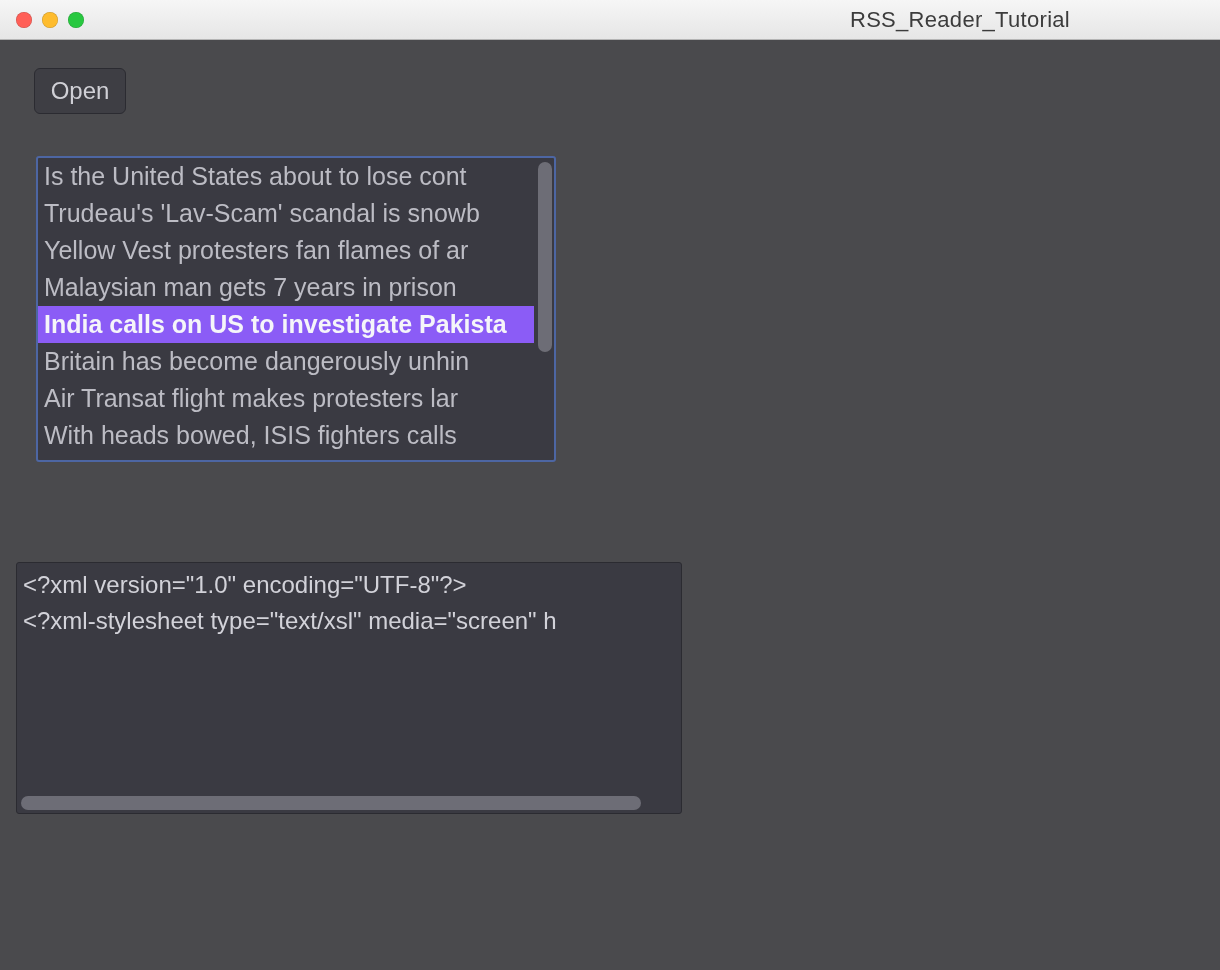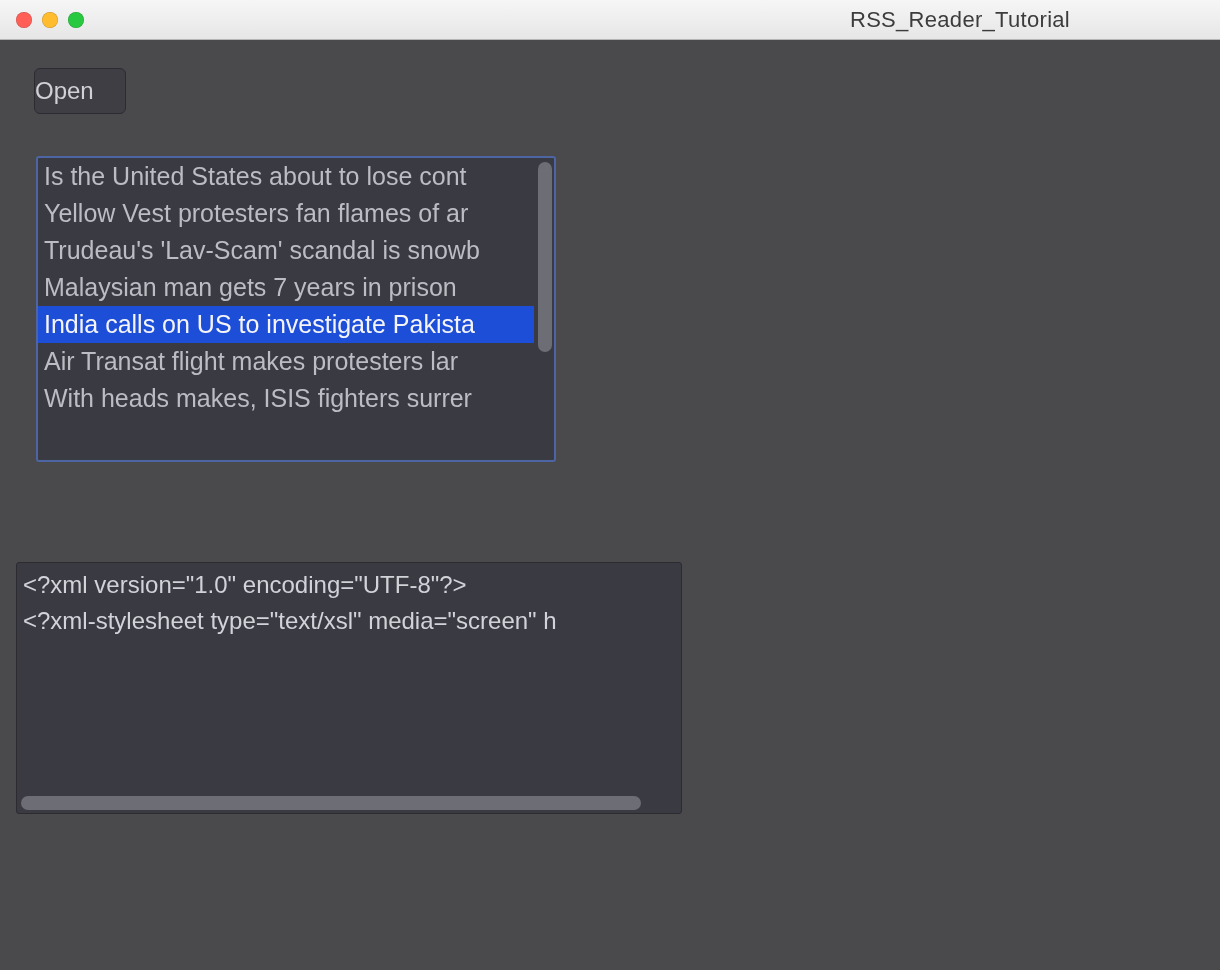--- a/index.html
+++ b/index.html
@@ -45,21 +45,21 @@
   
   .open-btn {
     position:absolute;
     left:34px; top:28px;
     width:92px; height:46px;
     background:#3e3e44;
     border:1px solid #2b2b31;
     border-radius:6px;
     color:#d0d0d6;
     font-size:24px;
-    line-height:44px; text-align:left;
+    line-height:44px; text-align:center;
     cursor:pointer;
   }
 
   
   .list-box {
     position:absolute;
     left:36px; top:116px;
     width:520px; height:306px;
     background:#3a3a42;
     border:2px solid #4d66a3;
@@ -75,22 +75,23 @@
     height:37px;
     color:#bcbcc4;
     font-size:25px;
     line-height:37px;
     padding:0 6px;
     white-space:nowrap;
     overflow:hidden;
     cursor:pointer;
   }
   .list-item.selected {
-    background:#1d4ed8;
+    background:#8b5cf6;
     color:#f5f5f9;
+    font-weight:bold;
   }
   
   .list-scroll-track {
     position:absolute; right:2px; top:4px; bottom:4px;
     width:14px;
     background:transparent;
   }
   .list-scroll-thumb {
     position:absolute; right:0; top:0;
     width:14px; height:190px;
@@ -140,26 +141,27 @@
   <div class="title">RSS_Reader_Tutorial</div>
 </div>
 
 <div class="content">
 
   <div class="open-btn">Open</div>
 
   <div class="list-box">
     <div class="list-inner">
       <div class="list-item">Is the United States about to lose cont</div>
+      <div class="list-item">Trudeau's 'Lav-Scam' scandal is snowb</div>
       <div class="list-item">Yellow Vest protesters fan flames of ar</div>
-      <div class="list-item">Trudeau's 'Lav-Scam' scandal is snowb</div>
       <div class="list-item">Malaysian man gets 7 years in prison</div>
       <div class="list-item selected">India calls on US to investigate Pakista</div>
+      <div class="list-item">Britain has become dangerously unhin</div>
       <div class="list-item">Air Transat flight makes protesters lar</div>
-      <div class="list-item">With heads makes, ISIS fighters surrer</div>
+      <div class="list-item">With heads bowed, ISIS fighters calls</div>
     </div>
     <div class="list-scroll-track">
       <div class="list-scroll-thumb"></div>
     </div>
   </div>
 
   <div class="xml-box">
     <div class="xml-text"><span>&lt;?xml version="1.0" encoding="UTF-8"?&gt;</span>
 <span>&lt;?xml-stylesheet type="text/xsl" media="screen" h</span></div>
     <div class="xml-scroll-track">

